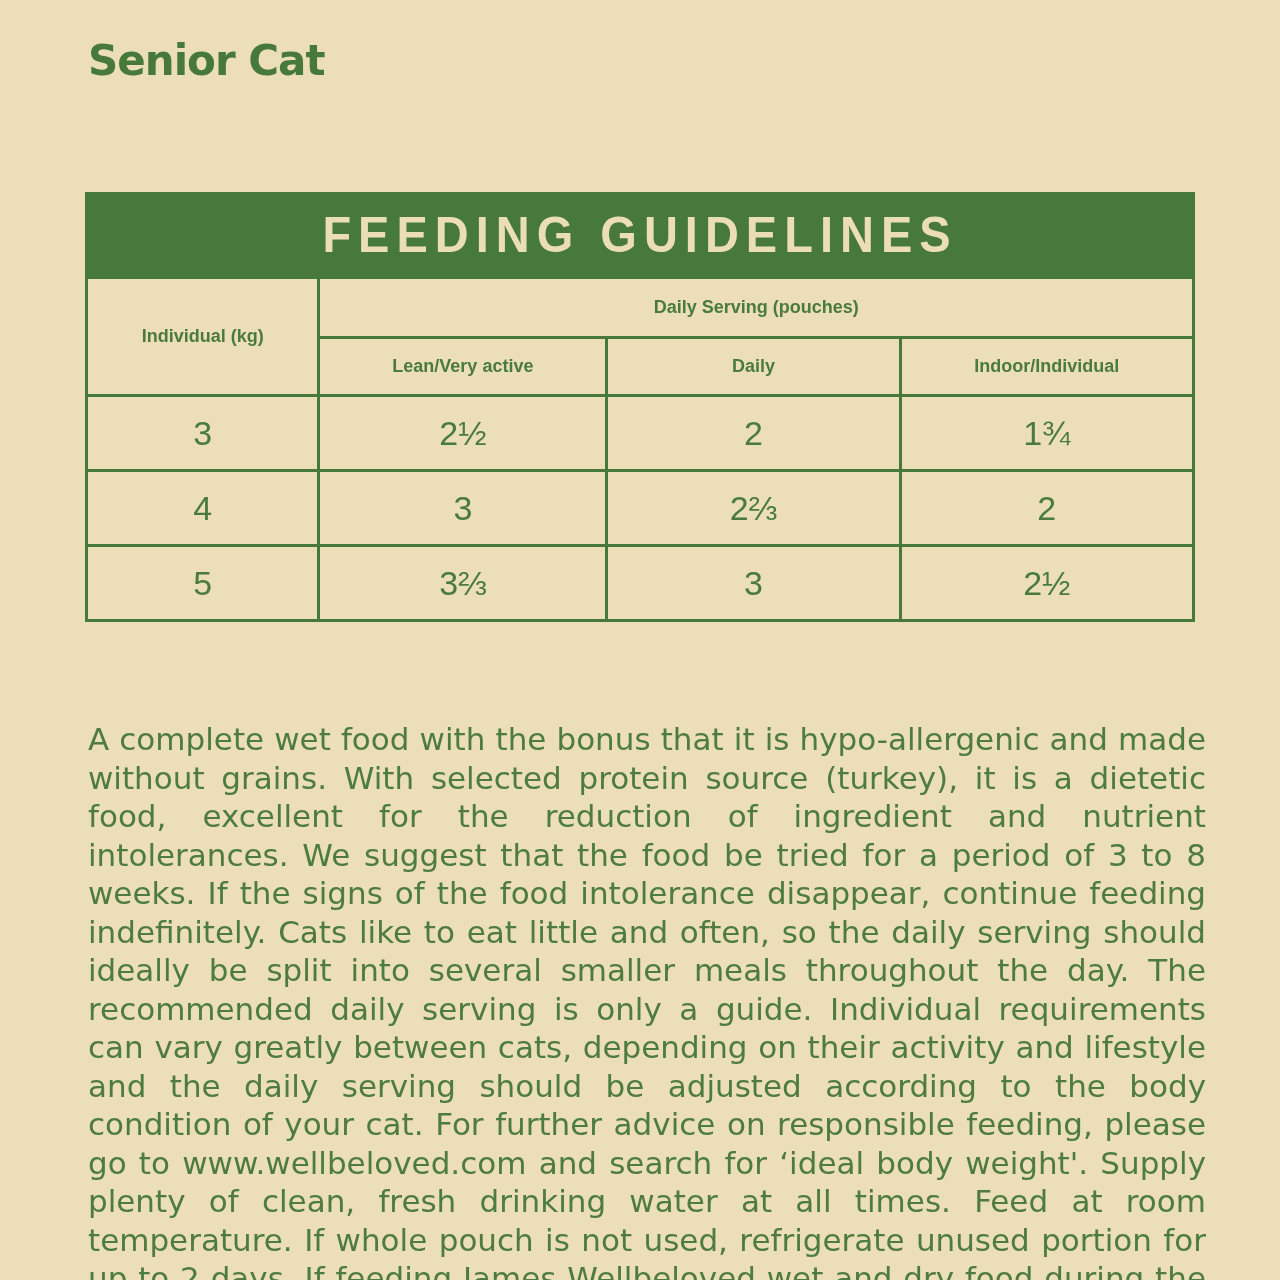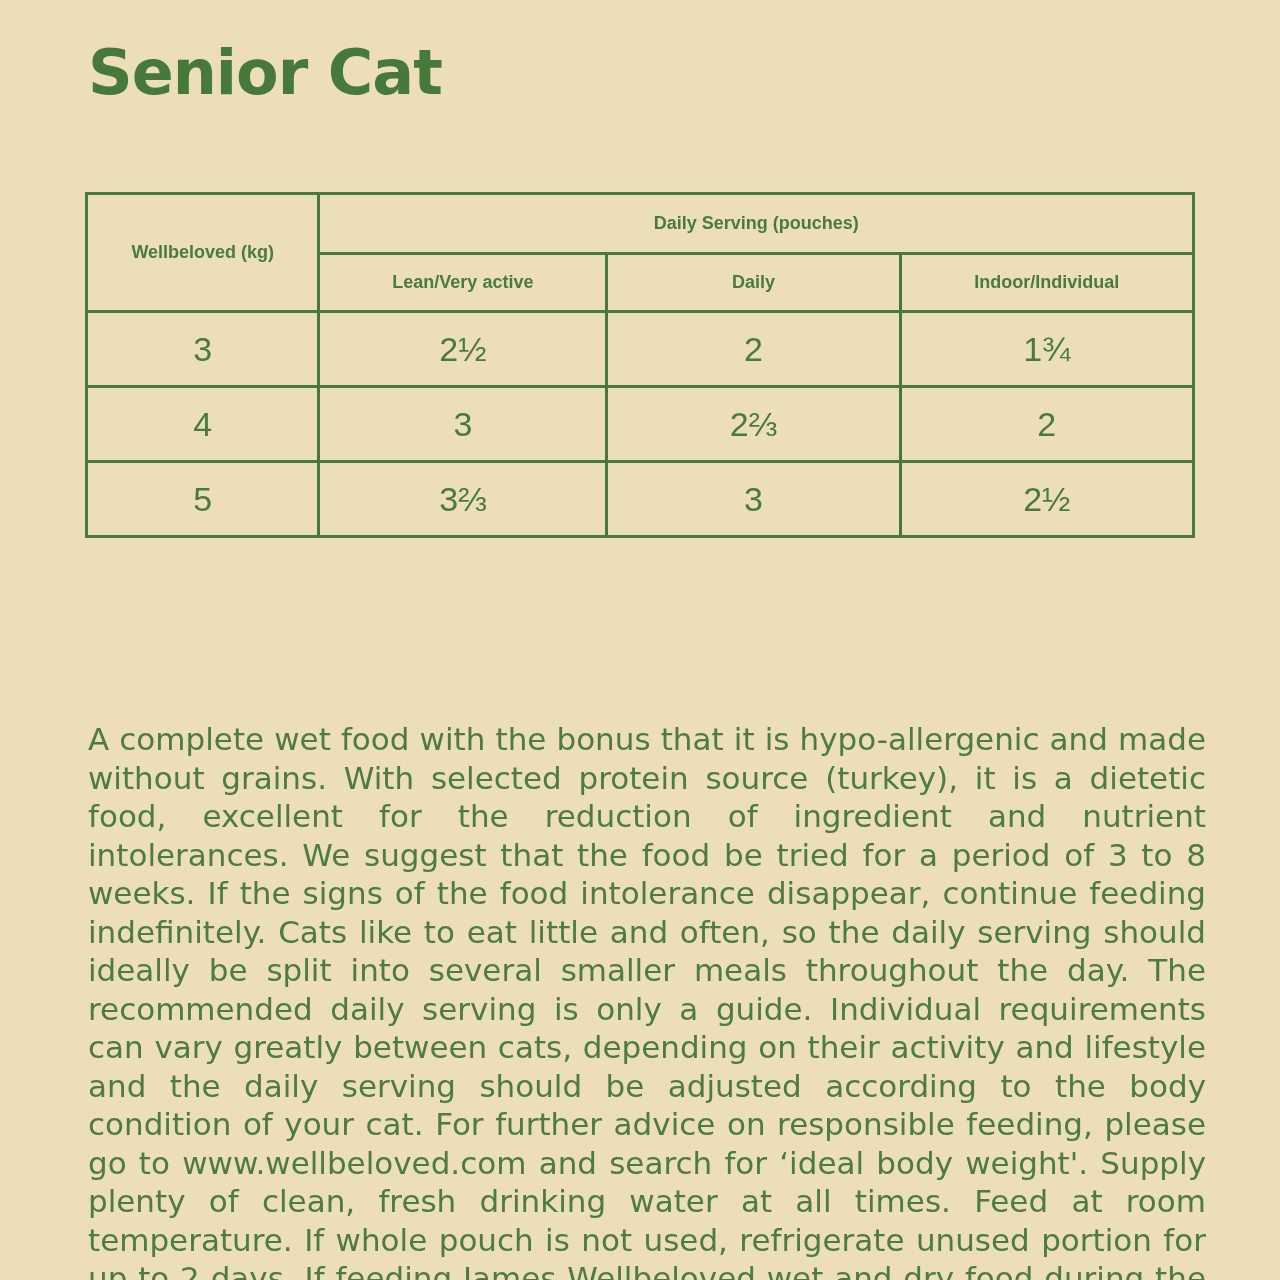--- a/index.html
+++ b/index.html
@@ -12,21 +12,21 @@
     position: relative;
     background: #ECDEB9;
     font-family: "DejaVu Sans", sans-serif;
     overflow: hidden;
   }
 
   .page-title {
     position: absolute;
     left: 88px;
     top: 36px;
-    font-size: 62px;
+    font-size: 42px;
     font-weight: bold;
     letter-spacing: -1px;
     color: #47793B;
     font-family: "DejaVu Sans", sans-serif;
   }
 
   .guidelines {
     position: absolute;
     left: 85px;
     top: 192px;
@@ -88,31 +88,34 @@
     font-family: "DejaVu Sans", sans-serif;
   }
 </style>
 </head>
 <body>
 
 <div class="page-title">Senior Cat</div>
 
 <div class="guidelines">
 
+  <div class="band">
+    <span class="band-text">FEEDING GUIDELINES</span>
+  </div>
 
   <table class="serving-table">
     <colgroup>
       <col style="width:21%">
       <col style="width:26%">
       <col style="width:26.5%">
       <col style="width:26.5%">
     </colgroup>
     <tbody>
       <tr class="hdr-row-1">
-        <th rowspan="2">Wellbeloved (kg)</th>
+        <th rowspan="2">Individual (kg)</th>
         <th colspan="3">Daily Serving (pouches)</th>
       </tr>
       <tr class="hdr-row-2">
         <th>Lean/Very active</th>
         <th>Daily</th>
         <th>Indoor/Individual</th>
       </tr>
 
       <tr class="data-row">
         <td>3</td>

